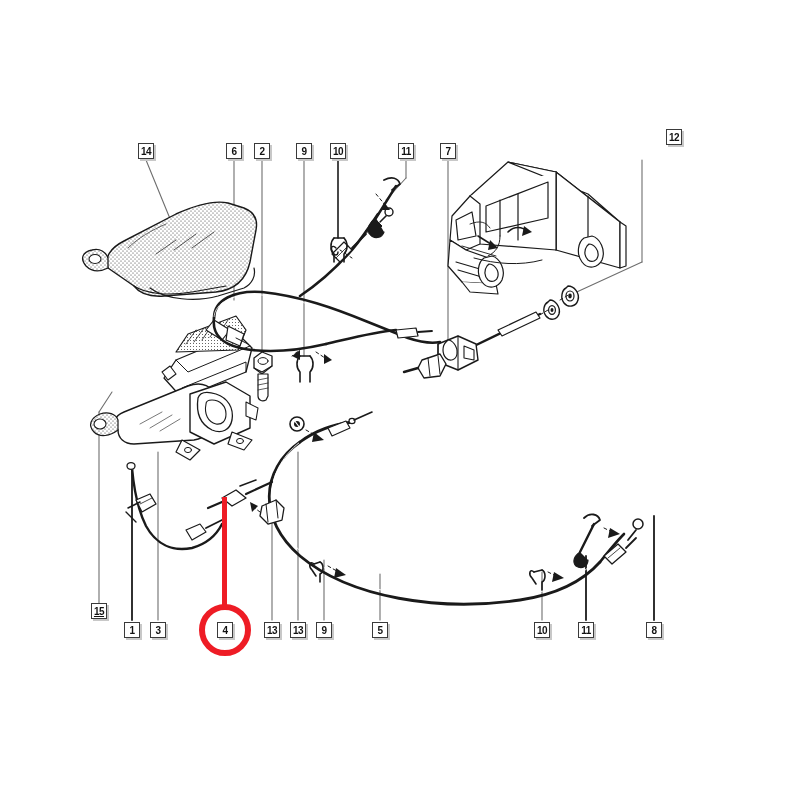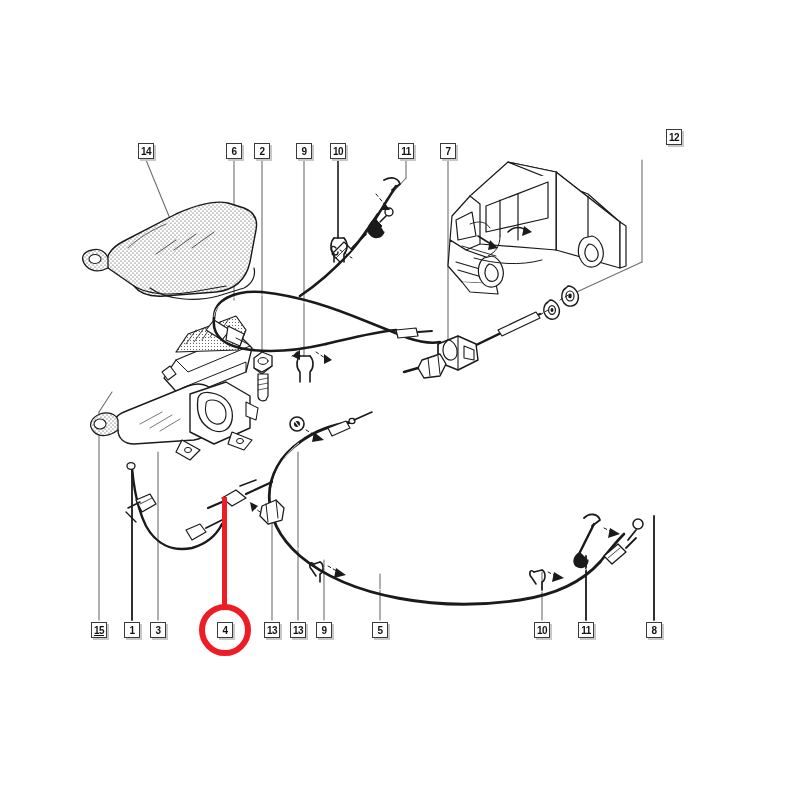--- a/index.html
+++ b/index.html
@@ -345,21 +345,21 @@
 
   <div id="labels">
       <div class="lbl" style="left: 138px; top: 143px;">14</div>
       <div class="lbl" style="left: 226px; top: 143px;">6</div>
       <div class="lbl" style="left: 254px; top: 143px;">2</div>
       <div class="lbl" style="left: 296px; top: 143px;">9</div>
       <div class="lbl" style="left: 330px; top: 143px;">10</div>
       <div class="lbl" style="left: 398px; top: 143px;">11</div>
       <div class="lbl" style="left: 440px; top: 143px;">7</div>
       <div class="lbl" style="left: 634px; top: 129px; margin-left: 32px;">12</div>
-      <div class="lbl" style="left: 91px; top: 622px; text-decoration: underline;">15</div>
+      <div class="lbl" style="left: 91px; top: 603px; text-decoration: underline;">15</div>
       <div class="lbl" style="left: 124px; top: 622px;">1</div>
       <div class="lbl" style="left: 150px; top: 622px;">3</div>
       <div class="lbl" style="left: 217px; top: 622px;">4</div>
       <div class="lbl" style="left: 264px; top: 622px;">13</div>
       <div class="lbl" style="left: 290px; top: 622px;">13</div>
       <div class="lbl" style="left: 316px; top: 622px;">9</div>
       <div class="lbl" style="left: 372px; top: 622px;">5</div>
       <div class="lbl" style="left: 534px; top: 622px;">10</div>
       <div class="lbl" style="left: 578px; top: 622px;">11</div>
       <div class="lbl" style="left: 646px; top: 622px;">8</div>

